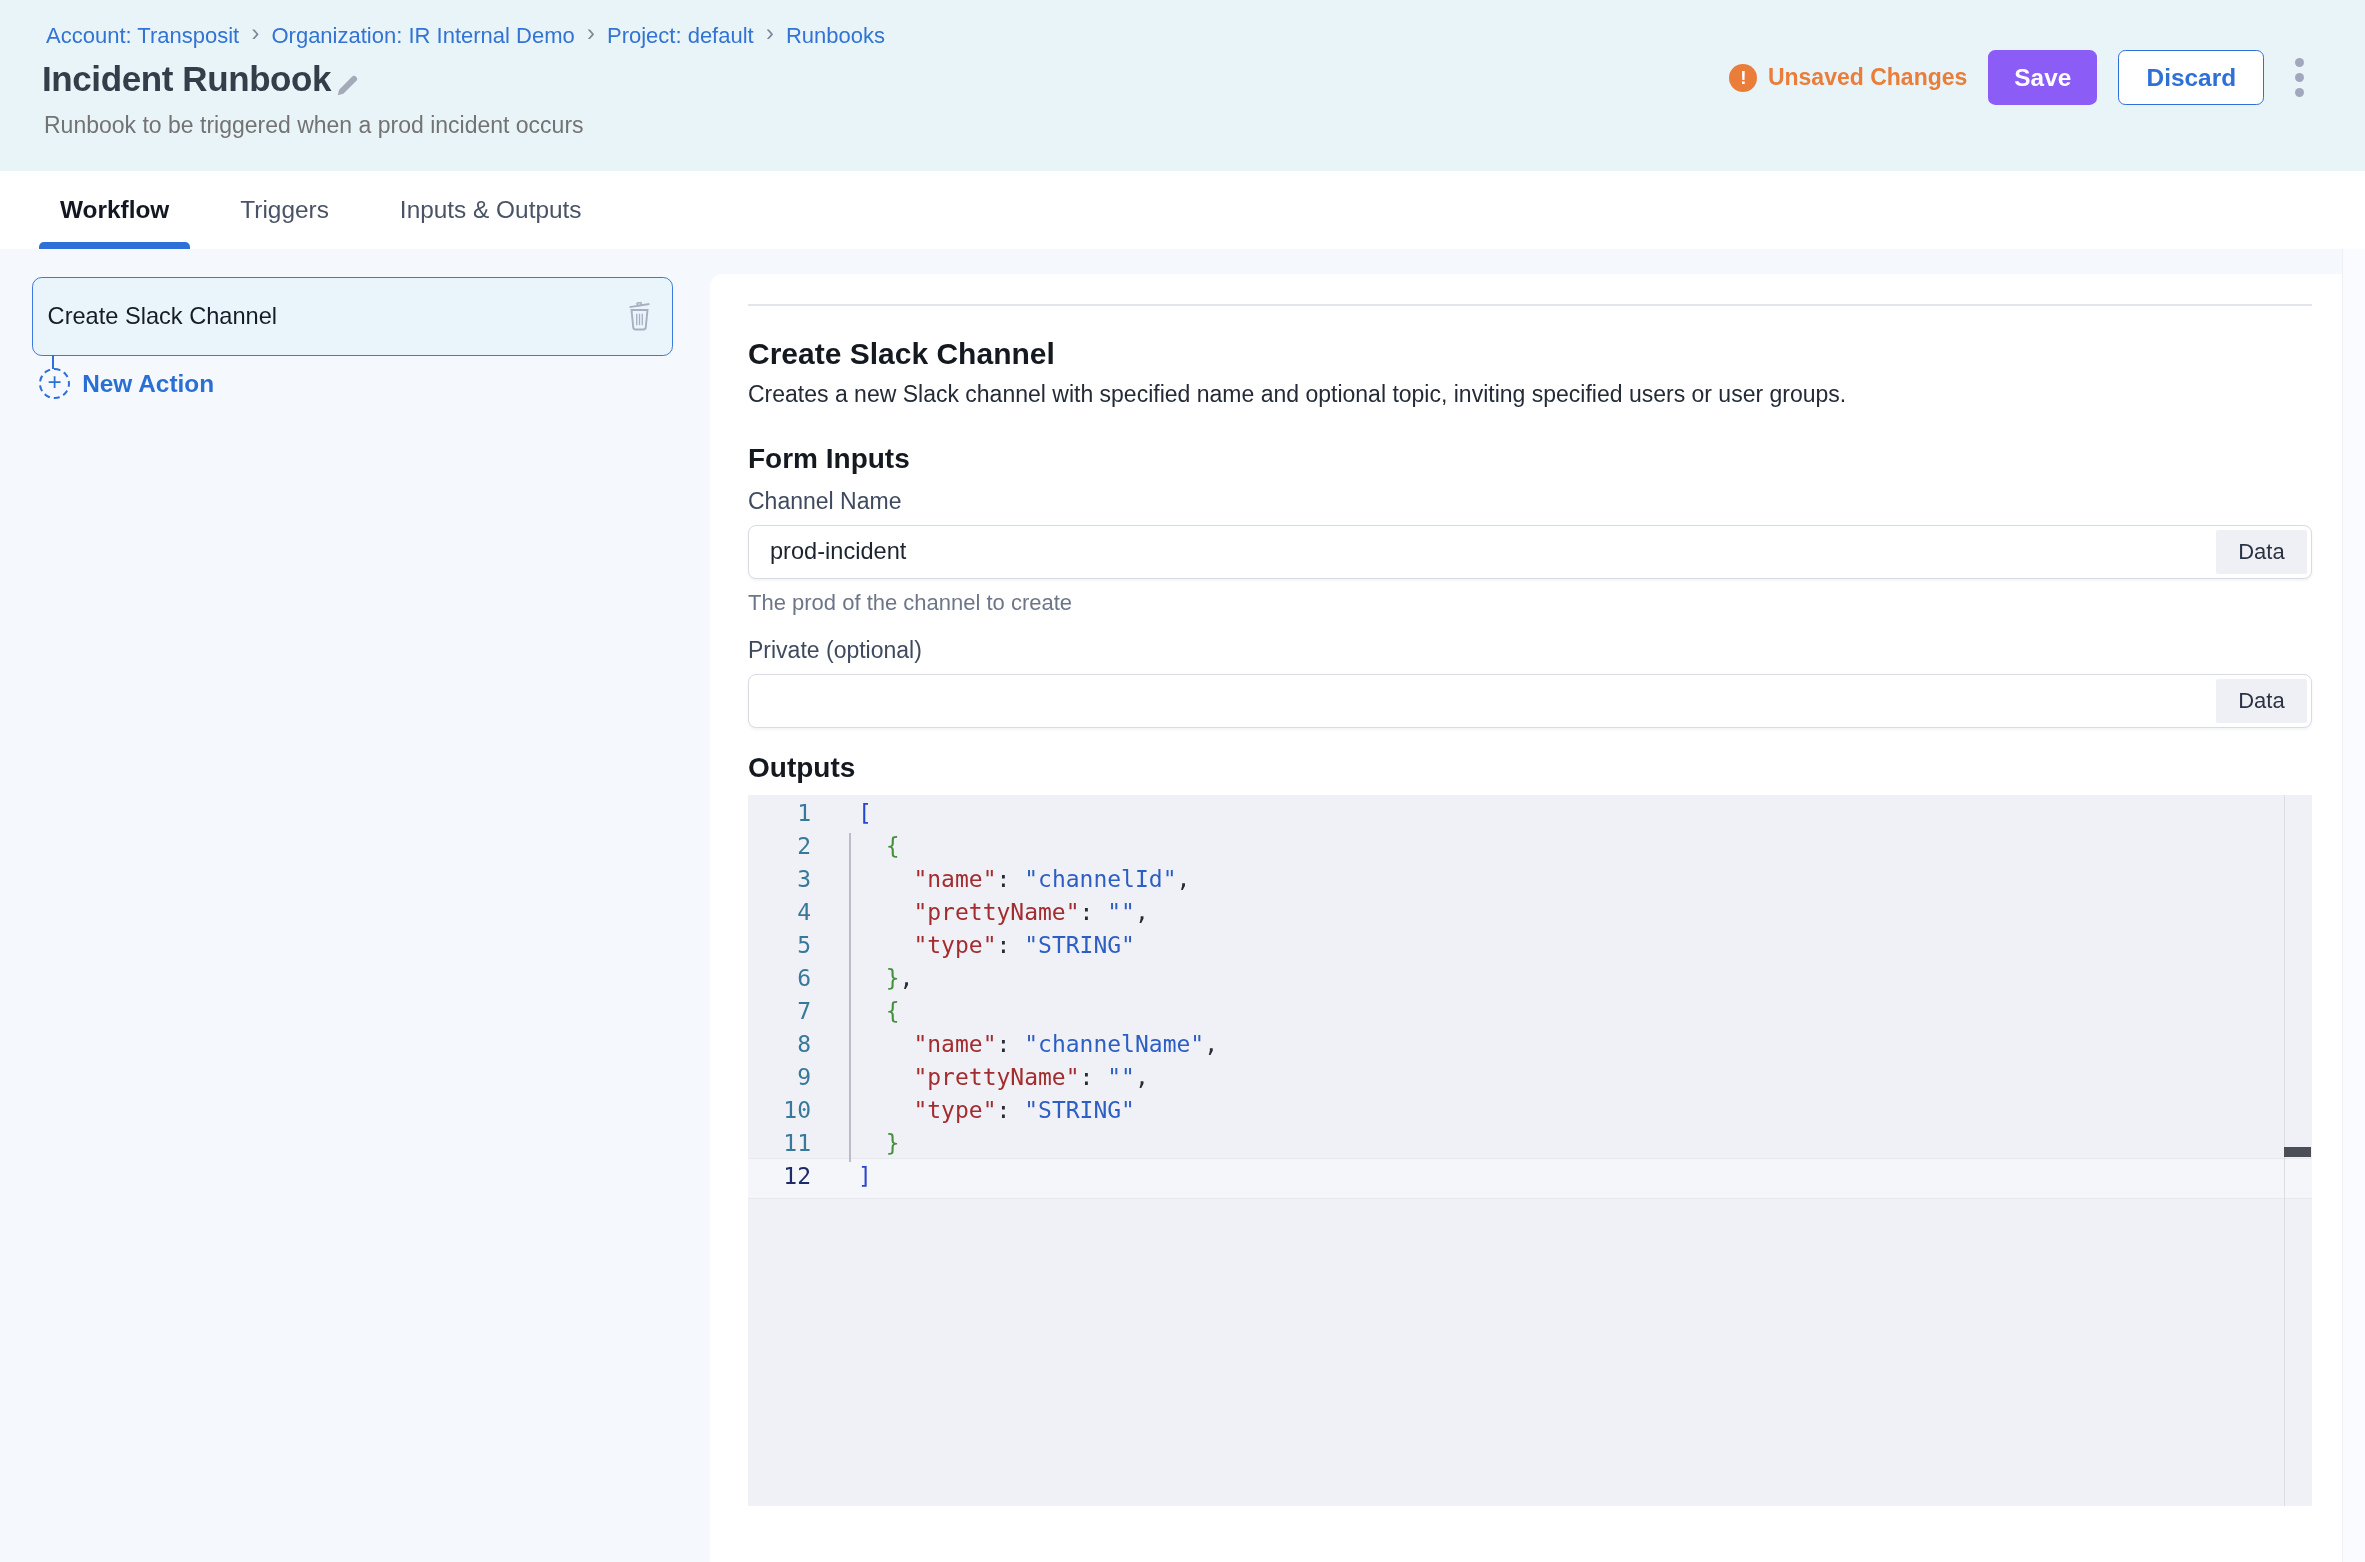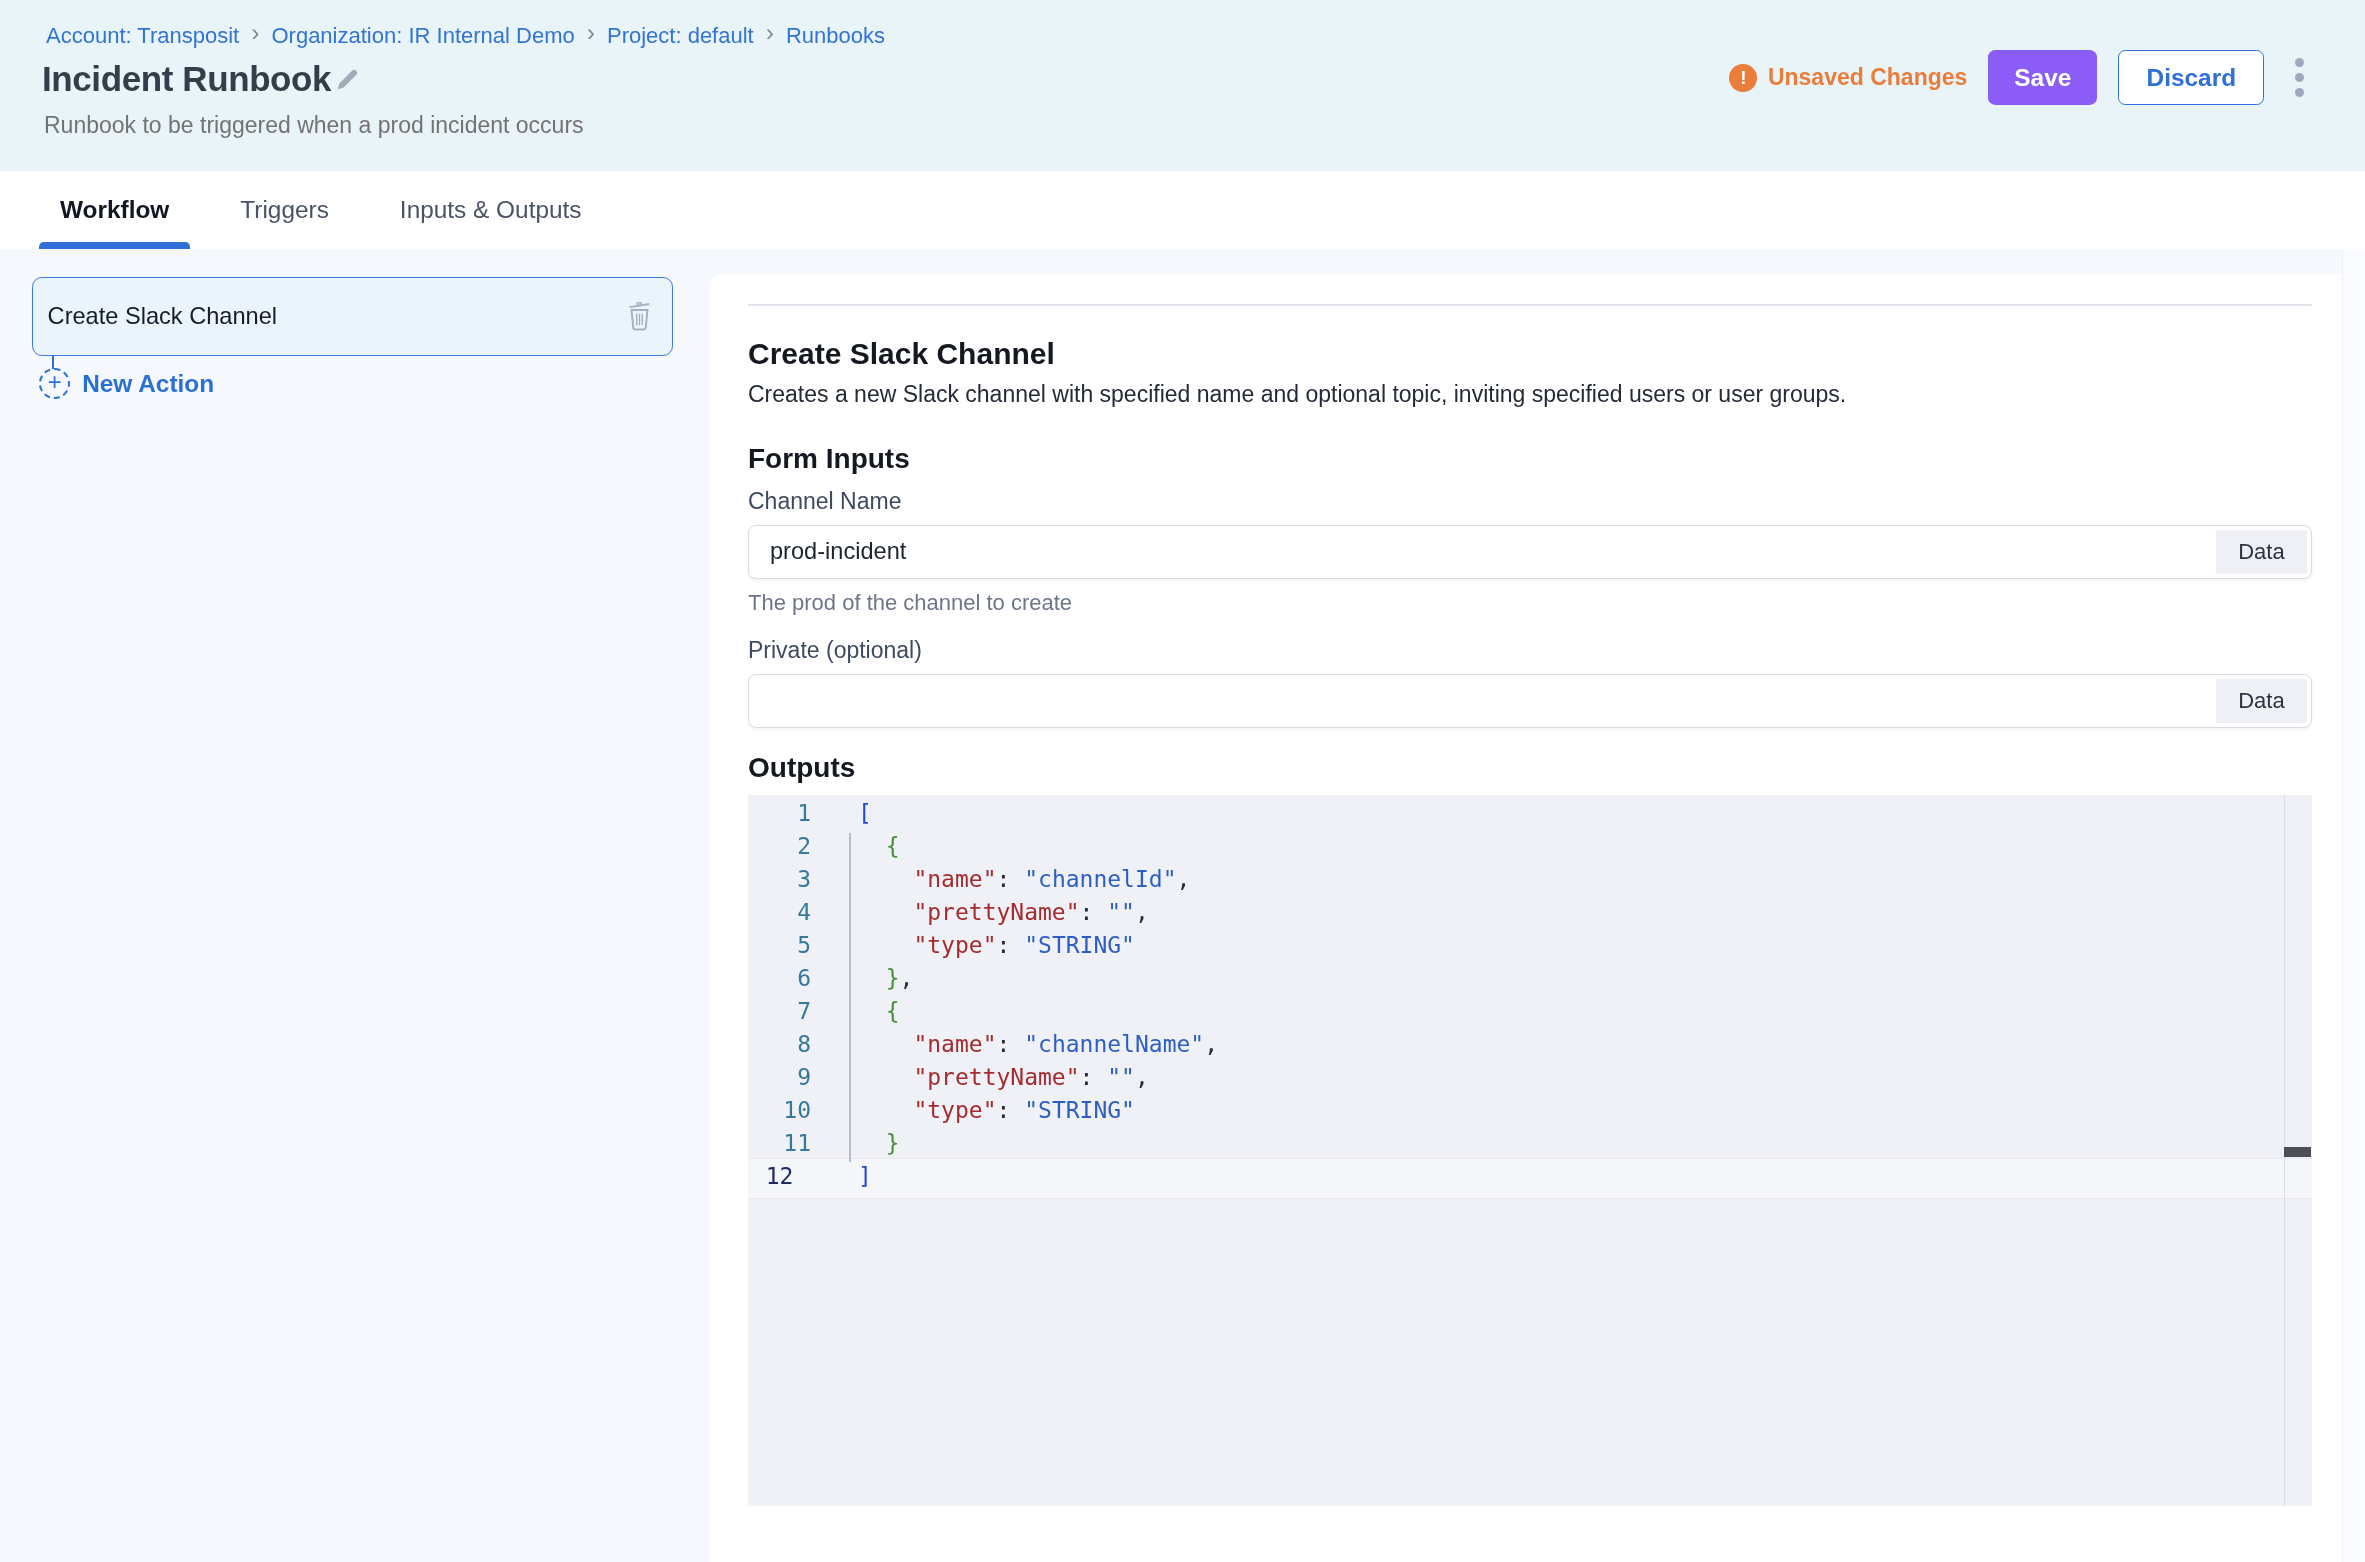--- a/index.html
+++ b/index.html
@@ -7,21 +7,21 @@
   body {
     position:relative; overflow:hidden; background:#ffffff;
     font-family:"Liberation Sans", sans-serif; color:#20252e;
   }
   
   .header { position:absolute; top:0; left:0; right:0; height:171px; background:#e8f4f8; }
   .breadcrumb { position:absolute; left:46px; top:22px; display:flex; align-items:center; gap:12.2px;
     font-size:22px; }
   .crumb { color:#3273d3; cursor:pointer; white-space:nowrap; }
   .crumb-sep { color:#7e8798; font-size:23.6px; transform:translateY(-1.6px); }
-  .title-row { position:absolute; left:42px; top:59px; display:flex; align-items:center; gap:3px; }
+  .title-row { position:absolute; left:42px; top:59px; display:flex; align-items:flex-end; gap:3px; }
   .page-title { font-size:35px; font-weight:700; color:#363d4a; letter-spacing:-0.4px; }
   .edit-pencil { width:28px; height:28px; display:flex; align-items:flex-end; cursor:pointer; }
   .subtitle { position:absolute; left:44px; top:112px; font-size:23px; color:#737373; }
   .header-actions { position:absolute; right:57px; top:50px; height:55px; display:flex; align-items:center; gap:21px; }
   .unsaved { display:flex; align-items:center; gap:10.6px; color:#ea7d3a; font-size:23px; font-weight:600; white-space:nowrap; }
   .warn-circle { width:28px; height:28px; border-radius:50%; background:#ea7d3a; color:#fff;
     font-weight:700; font-size:18.7px; display:flex; align-items:center; justify-content:center; }
   .btn-save { width:109px; height:55px; background:#8b5cf6; color:#fff; border:none; border-radius:7.3px;
     font-size:24.4px; font-weight:700; font-family:inherit; cursor:pointer; }
   .btn-discard { width:146px; height:55px; background:#fff; color:#2e6fd8; border:1.6px solid #2e6fd8;
@@ -199,20 +199,20 @@
             <div class="ln" style="top: 200px;">7</div>
             <div class="code-line" style="top: 200px;"><span class="tk-punc">  </span><span class="tk-brace">{</span></div>
             <div class="ln" style="top: 233px;">8</div>
             <div class="code-line" style="top: 233px;"><span class="tk-punc">    </span><span class="tk-key">"name"</span><span class="tk-punc">: </span><span class="tk-str">"channelName"</span><span class="tk-punc">,</span></div>
             <div class="ln" style="top: 266px;">9</div>
             <div class="code-line" style="top: 266px;"><span class="tk-punc">    </span><span class="tk-key">"prettyName"</span><span class="tk-punc">: </span><span class="tk-str">""</span><span class="tk-punc">,</span></div>
             <div class="ln" style="top: 299px;">10</div>
             <div class="code-line" style="top: 299px;"><span class="tk-punc">    </span><span class="tk-key">"type"</span><span class="tk-punc">: </span><span class="tk-str">"STRING"</span></div>
             <div class="ln" style="top: 332px;">11</div>
             <div class="code-line" style="top: 332px;"><span class="tk-punc">  </span><span class="tk-brace">}</span></div>
-            <div class="ln active" style="top: 365px; text-align: center;">12</div>
+            <div class="ln active" style="top: 365px;">12</div>
             <div class="code-line" style="top: 365px;"><span class="tk-bracket">]</span></div>
           </div>
       </div>
     </div>
   </div>
 </div>
 
 
 </body></html>

